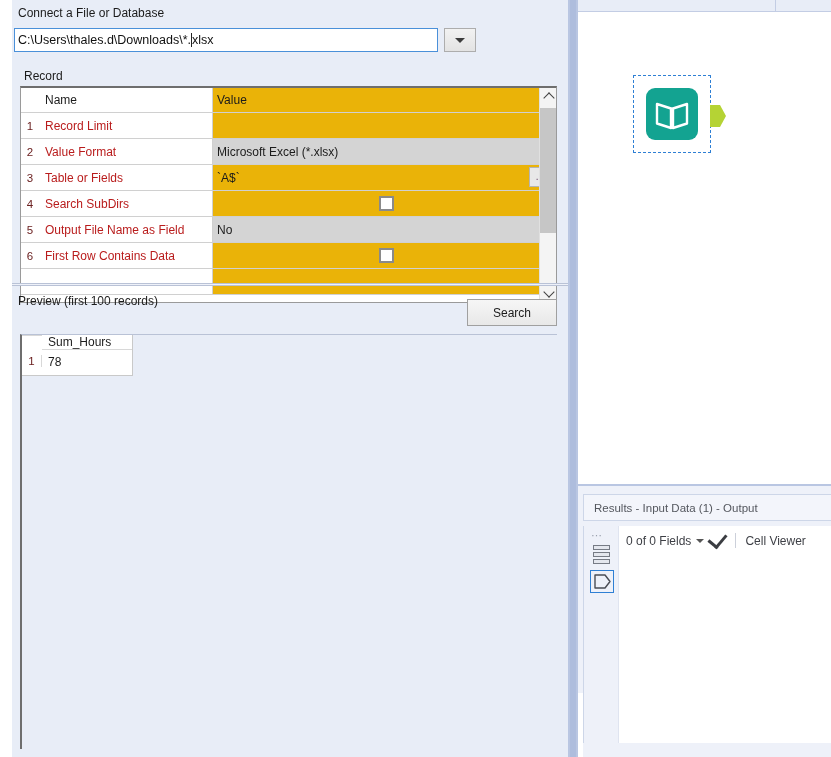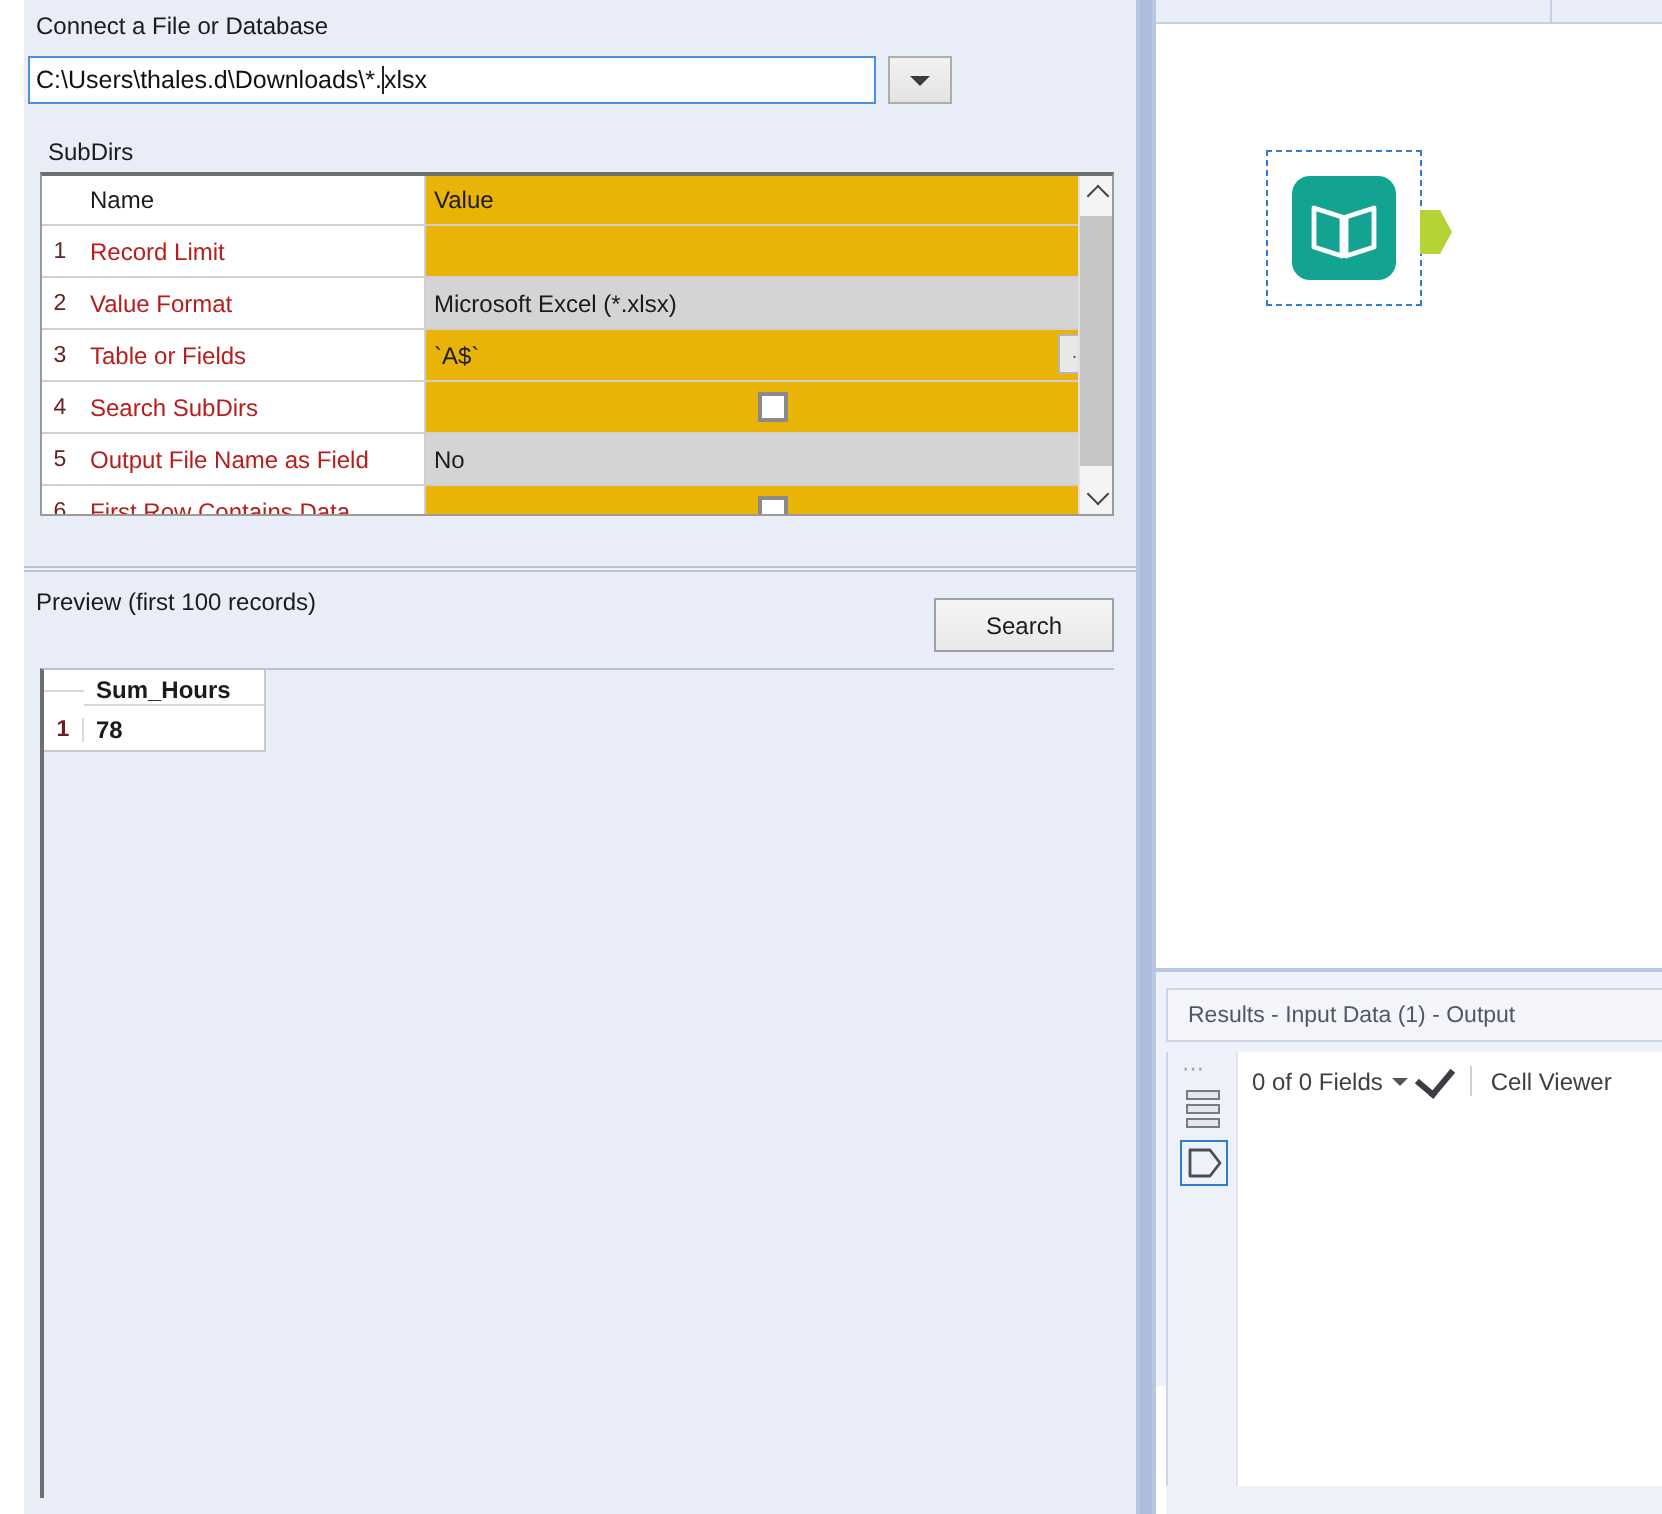--- a/index.html
+++ b/index.html
@@ -58,21 +58,21 @@
     border-top:5px solid #3c3c3c;
   }
   .caret-down.thin{
     border-left:4px solid transparent;
     border-right:4px solid transparent;
     border-top:4px solid #555;
   }
 
   
   #options-grid{
-    left:8px;top:86px;width:537px;height:172px;
+    left:8px;top:86px;width:537px;height:217px;
     background:#ffffff;
     border:1px solid #9a9a9a;
     border-top:2px solid #6e6e6e;
     box-sizing:border-box;
     overflow:hidden;
     text-align:center;
   }
   .grid-row{
     display:flex;
     height:26px;
@@ -190,21 +190,21 @@
     border-left:2px solid #6e6e6e;
     border-top:1px solid #b9c2d6;
     box-sizing:border-box;
   }
   #preview-table{
     position:absolute;left:0;top:0;
     background:#ffffff;
     border-right:1px solid #c9c9c9;
     border-bottom:1px solid #c9c9c9;
   }
-  .pv-row{display:flex;height:20px;align-items:center;font-weight:bold;}
+  .pv-row{display:flex;height:20px;align-items:flex-start;}
   .pv-num{
     width:20px;flex:0 0 20px;
     display:flex;align-items:center;justify-content:center;
     font-size:11.5px;color:#6b2020;
     border-right:1px solid #d8d8d8;
     box-sizing:border-box;
   }
   .pv-cell{
     width:90px;flex:0 0 90px;
     display:flex;align-items:center;
@@ -356,21 +356,21 @@
   <div class="abs" id="file-path-input">
     <span>C:\Users\thales.d\Downloads\*.</span>
       <span id="text-caret"></span>
       <span>xlsx</span>
   </div>
 
   <div class="abs" id="file-path-dropdown-button">
     <span class="caret-down"></span>
   </div>
 
-  <div class="abs section-label" style="left:12px;top:69px;">SubDirs</div>
+  <div class="abs section-label" style="left:12px;top:69px;">Record</div>
 
   <div class="abs" id="options-grid">
 
     <div class="grid-row header">
       <div class="cell-num"></div>
       <div class="cell-name hdr-txt">Name</div>
       <div class="cell-value hdr-txt">Value</div>
     </div>
 
     <div class="grid-row">

